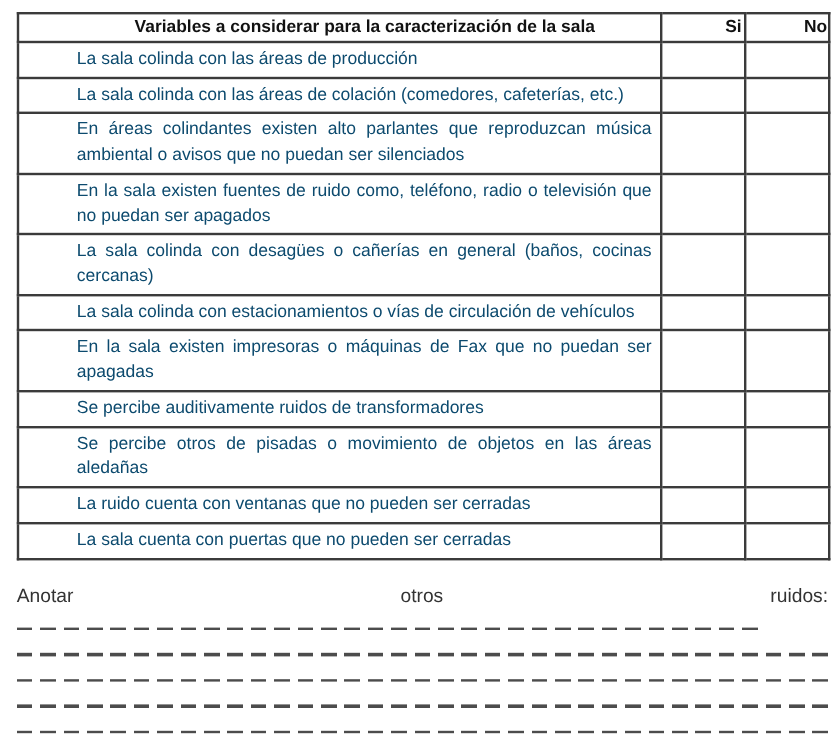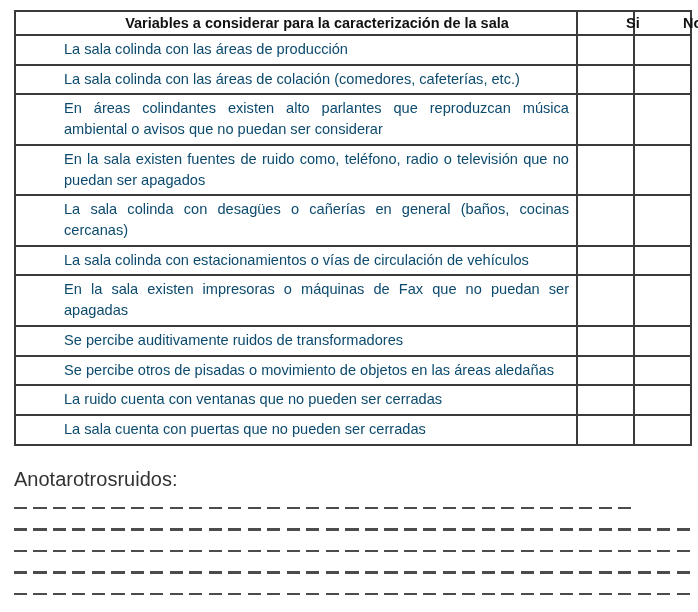--- a/index.html
+++ b/index.html
@@ -23,21 +23,21 @@
     padding-left: 48px;
   }
   th.title {
     font-size: 14.5px;
     font-weight: bold;
     color: #111;
     text-align: center;
     padding: 3px 6px;
   }
   th.ans-h {
-    width: 57px;
+    width: 70px;
     font-size: 14.5px;
     font-weight: bold;
     color: #111;
     text-align: right;
     padding: 3px 2px;
     border-radius: 10px;
   }
   td.var {
     font-size: 14.6px;
     line-height: 1.42;
@@ -45,23 +45,23 @@
     text-align: justify;
     text-align-last: left;
     -moz-text-align-last: left;
     color: #0c4a6e;
   }
   td.ans { width: 57px; }
 
   .notes { margin-top: 22px; width: 678px; }
   .notes-label {
     display: flex;
-    justify-content: flex-start;
+    justify-content: space-between;
     align-items: baseline;
-    font-size: 20px;
+    font-size: 16px;
     color: #333;
     margin-bottom: 16px;
     padding-right: 2px;
   }
   .lines .line {
     height: 2.5px;
     margin-bottom: 19px;
     background: repeating-linear-gradient(90deg, #4c4c4c 0 13px, transparent 13px 19.5px);
     width: 676px;
   }
@@ -85,21 +85,21 @@
         <td class="var">La sala colinda con las áreas de producción</td>
         <td class="ans"></td>
         <td class="ans"></td>
       </tr>
       <tr>
         <td class="var">La sala colinda con las áreas de colación (comedores, cafeterías, etc.)</td>
         <td class="ans"></td>
         <td class="ans"></td>
       </tr>
       <tr>
-        <td class="var">En áreas colindantes existen alto parlantes que reproduzcan música ambiental o avisos que no puedan ser considerar</td>
+        <td class="var">En áreas colindantes existen alto parlantes que reproduzcan música ambiental o avisos que no puedan ser silenciados</td>
         <td class="ans"></td>
         <td class="ans"></td>
       </tr>
       <tr>
         <td class="var">En la sala existen fuentes de ruido como, teléfono, radio o televisión que no puedan ser apagados</td>
         <td class="ans"></td>
         <td class="ans"></td>
       </tr>
       <tr>
         <td class="var">La sala colinda con desagües o cañerías en general (baños, cocinas cercanas)</td>

